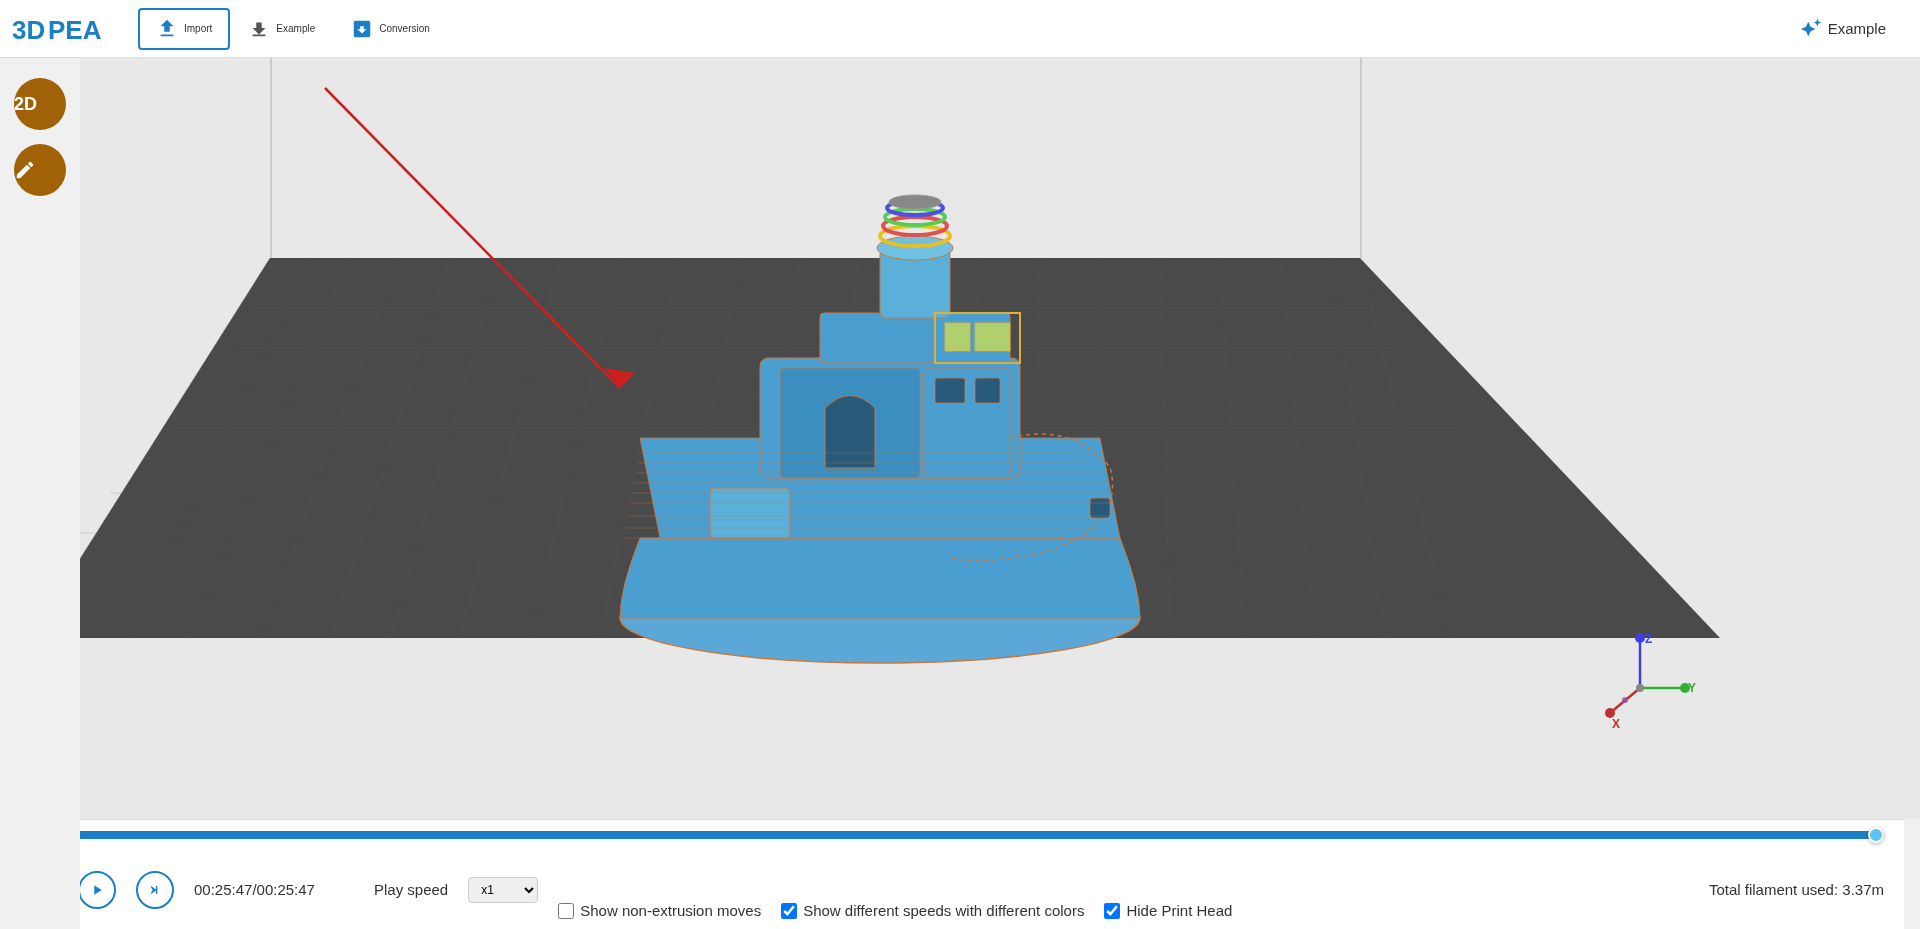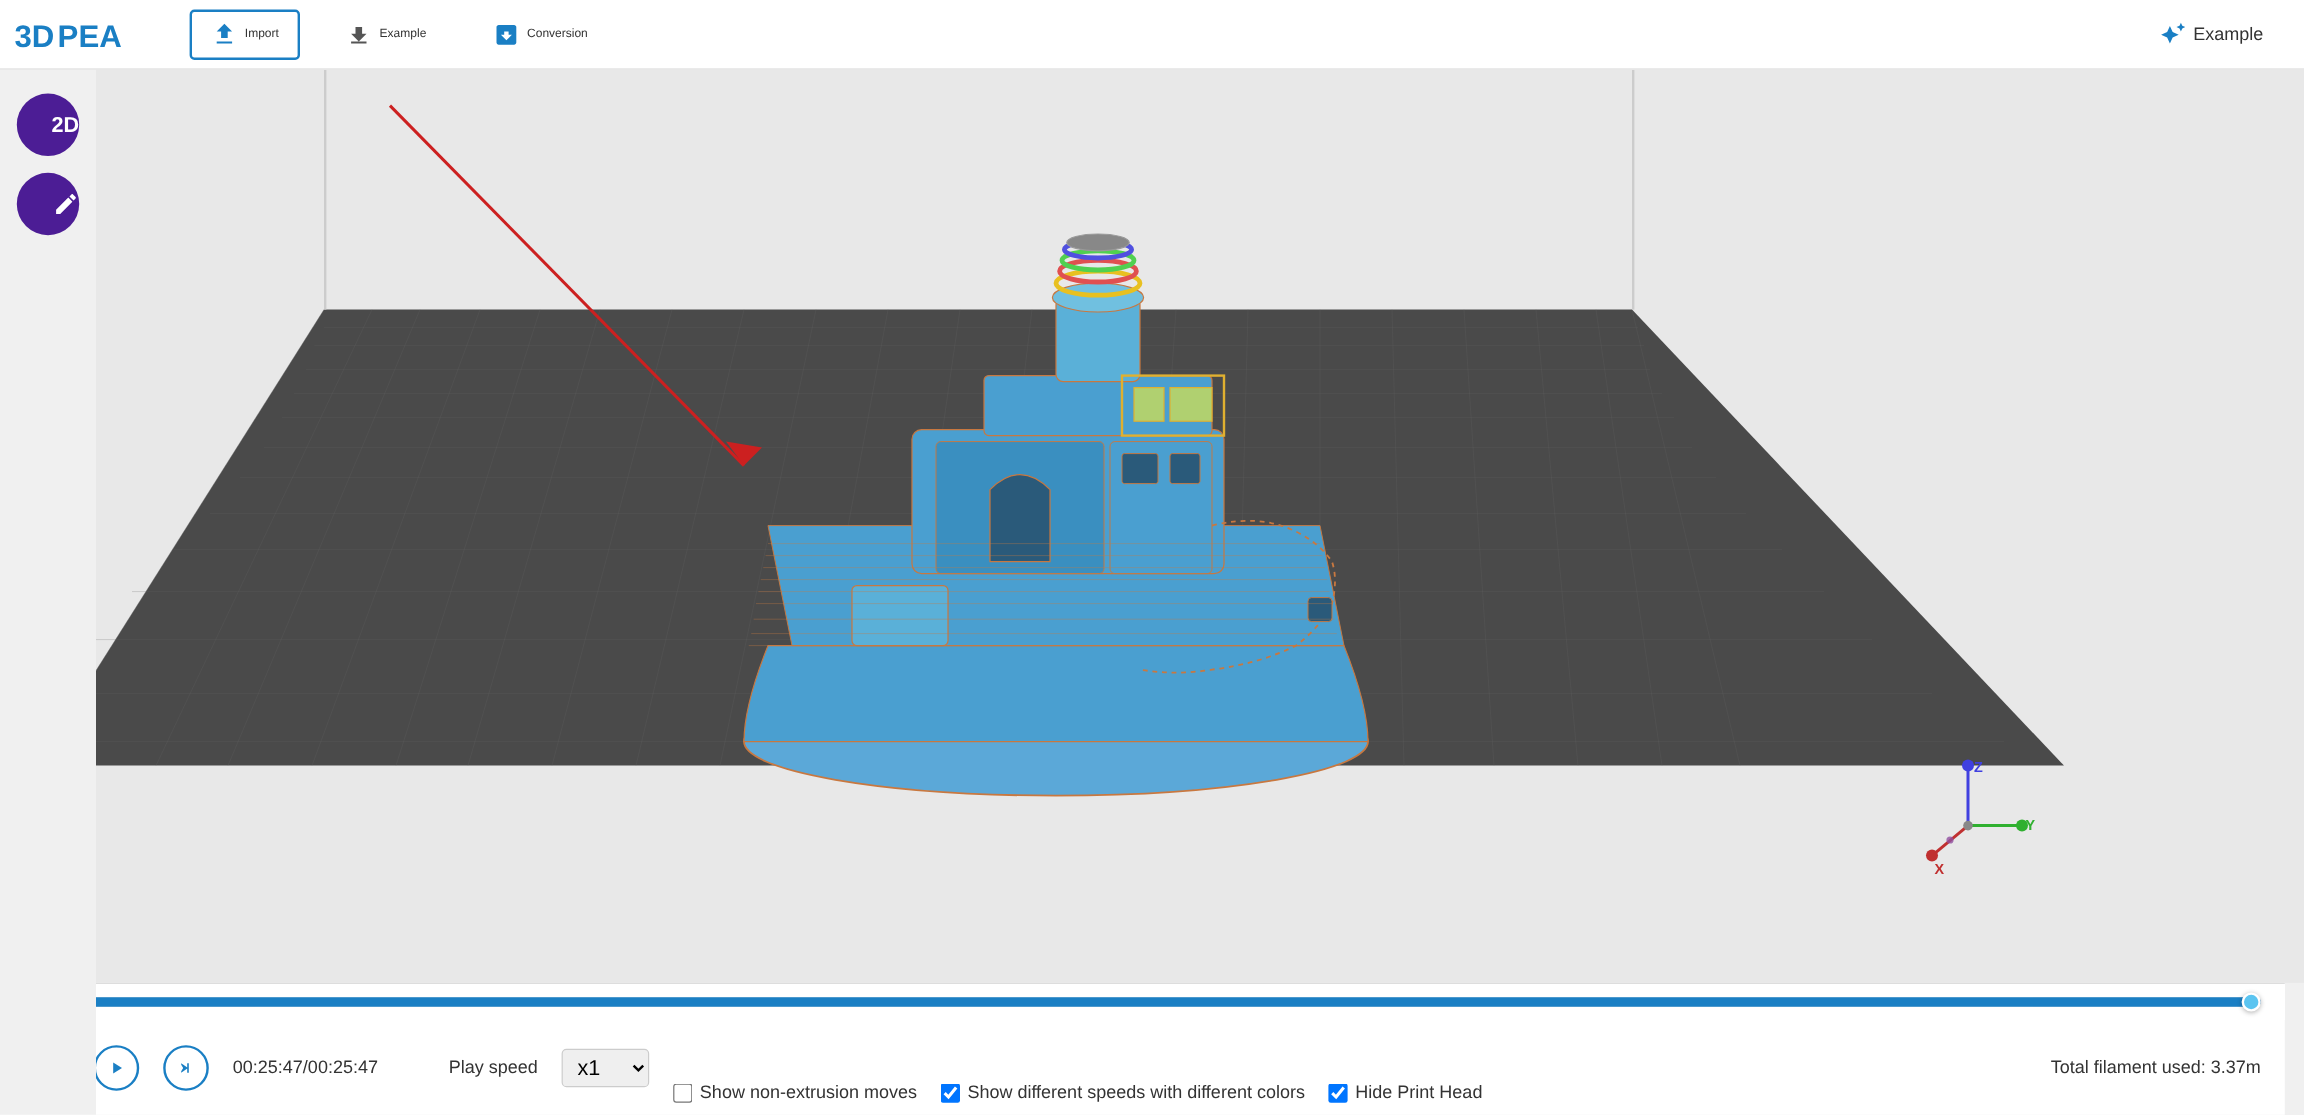--- a/index.html
+++ b/index.html
@@ -2,21 +2,21 @@
 <html><head>
   <meta charset="utf-8">
   <style>
     * { margin: 0; padding: 0; box-sizing: border-box; }
     body { width: 1920px; height: 929px; overflow: hidden; font-family: 'Segoe UI', Arial, sans-serif; background: #f0f0f0; }
 
     
     #header {
       position: absolute; top: 0; left: 0; right: 0; height: 58px;
       background: #fff; border-bottom: 1px solid #ddd;
-      display: flex; align-items: center; gap: 20px; padding: 0 12px;
+      display: flex; align-items: center; gap: 0; padding: 0 12px;
       z-index: 100;
     }
     #logo {
       display: flex; align-items: center; margin-right: 16px;
     }
 
     .nav-btn {
       display: flex; align-items: center; gap: 6px;
       padding: 8px 16px; border: 2px solid transparent;
       background: transparent; cursor: pointer; border-radius: 4px;
@@ -34,22 +34,22 @@
 
     
     #side-toolbar {
       position: absolute; left: 0; top: 58px; bottom: 0; width: 80px;
       background: #f0f0f0; display: flex; flex-direction: column;
       align-items: center; padding-top: 20px; gap: 14px;
       z-index: 50;
     }
     .side-btn {
       width: 52px; height: 52px; border-radius: 50%;
-      background: #4c1d95; border: none; cursor: pointer;
-      display: flex; align-items: center; justify-content: flex-end;
+      background: #a16207; border: none; cursor: pointer;
+      display: flex; align-items: center; justify-content: flex-start;
       color: #fff; font-size: 18px; font-weight: bold;
     }
 
     
     #viewport {
       position: absolute; left: 80px; top: 58px; right: 0; bottom: 110px;
       background: #e8e8e8; overflow: hidden;
     }
 
     
@@ -89,21 +89,21 @@
     .ctrl-btn svg { width: 16px; height: 16px; }
 
     #time-display {
       font-size: 15px; color: #333; white-space: nowrap; min-width: 160px;
     }
 
     #play-speed-label { font-size: 15px; color: #333; }
 
     #speed-select {
       border: 1px solid #ccc; border-radius: 4px; padding: 4px 8px;
-      font-size: 18px; cursor: pointer; min-width: 70px;
+      font-size: 12px; cursor: pointer; min-width: 70px;
     }
 
     .checkbox-group {
       display: flex; align-items: center; gap: 6px; font-size: 15px; color: #333; margin-top: 42px;
     }
     .checkbox-group input[type=checkbox] { width: 16px; height: 16px; cursor: pointer; }
 
     #filament-info { font-size: 15px; color: #333; margin-left: auto; }
 
     

